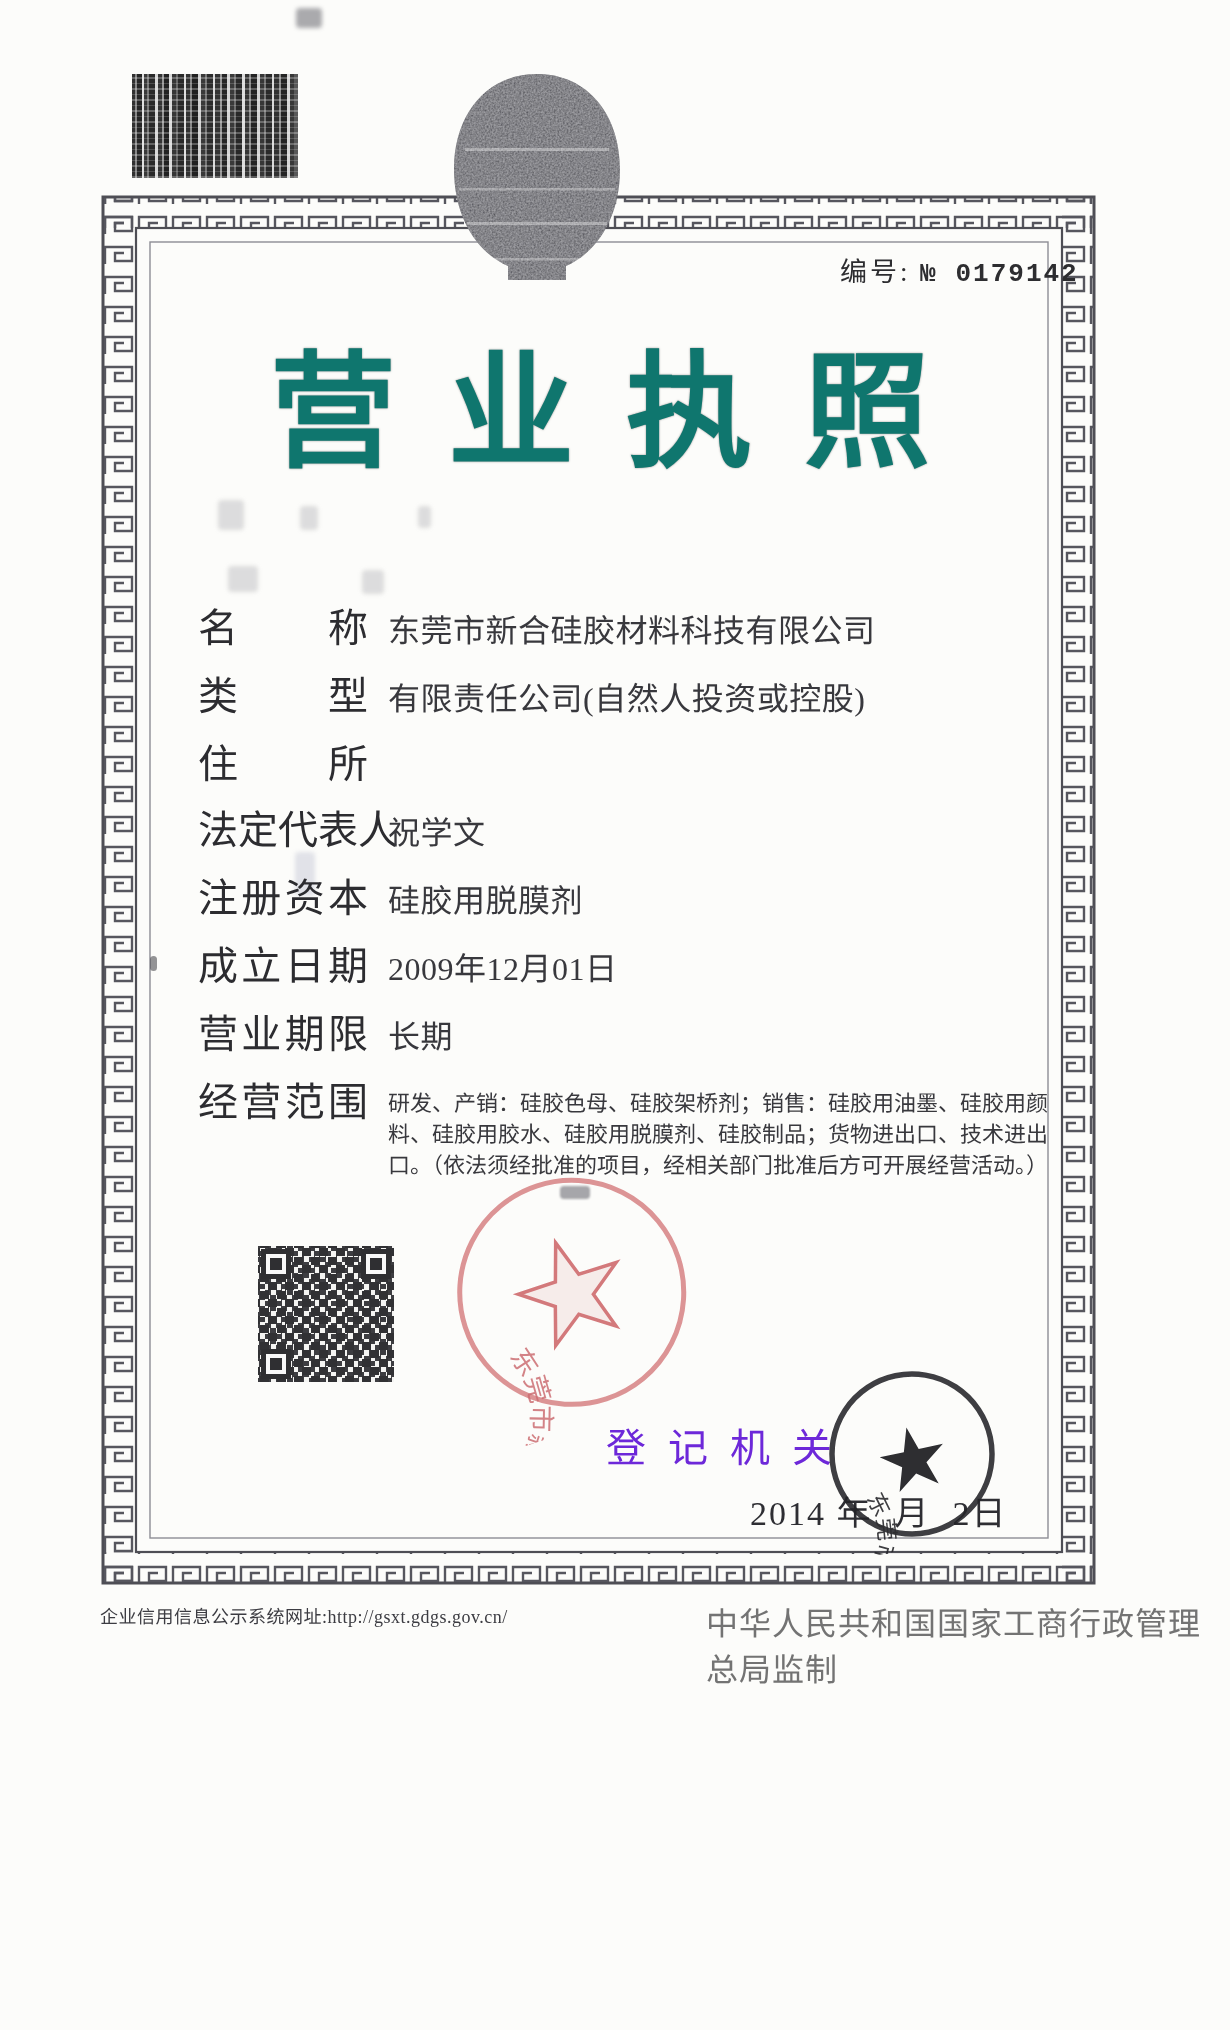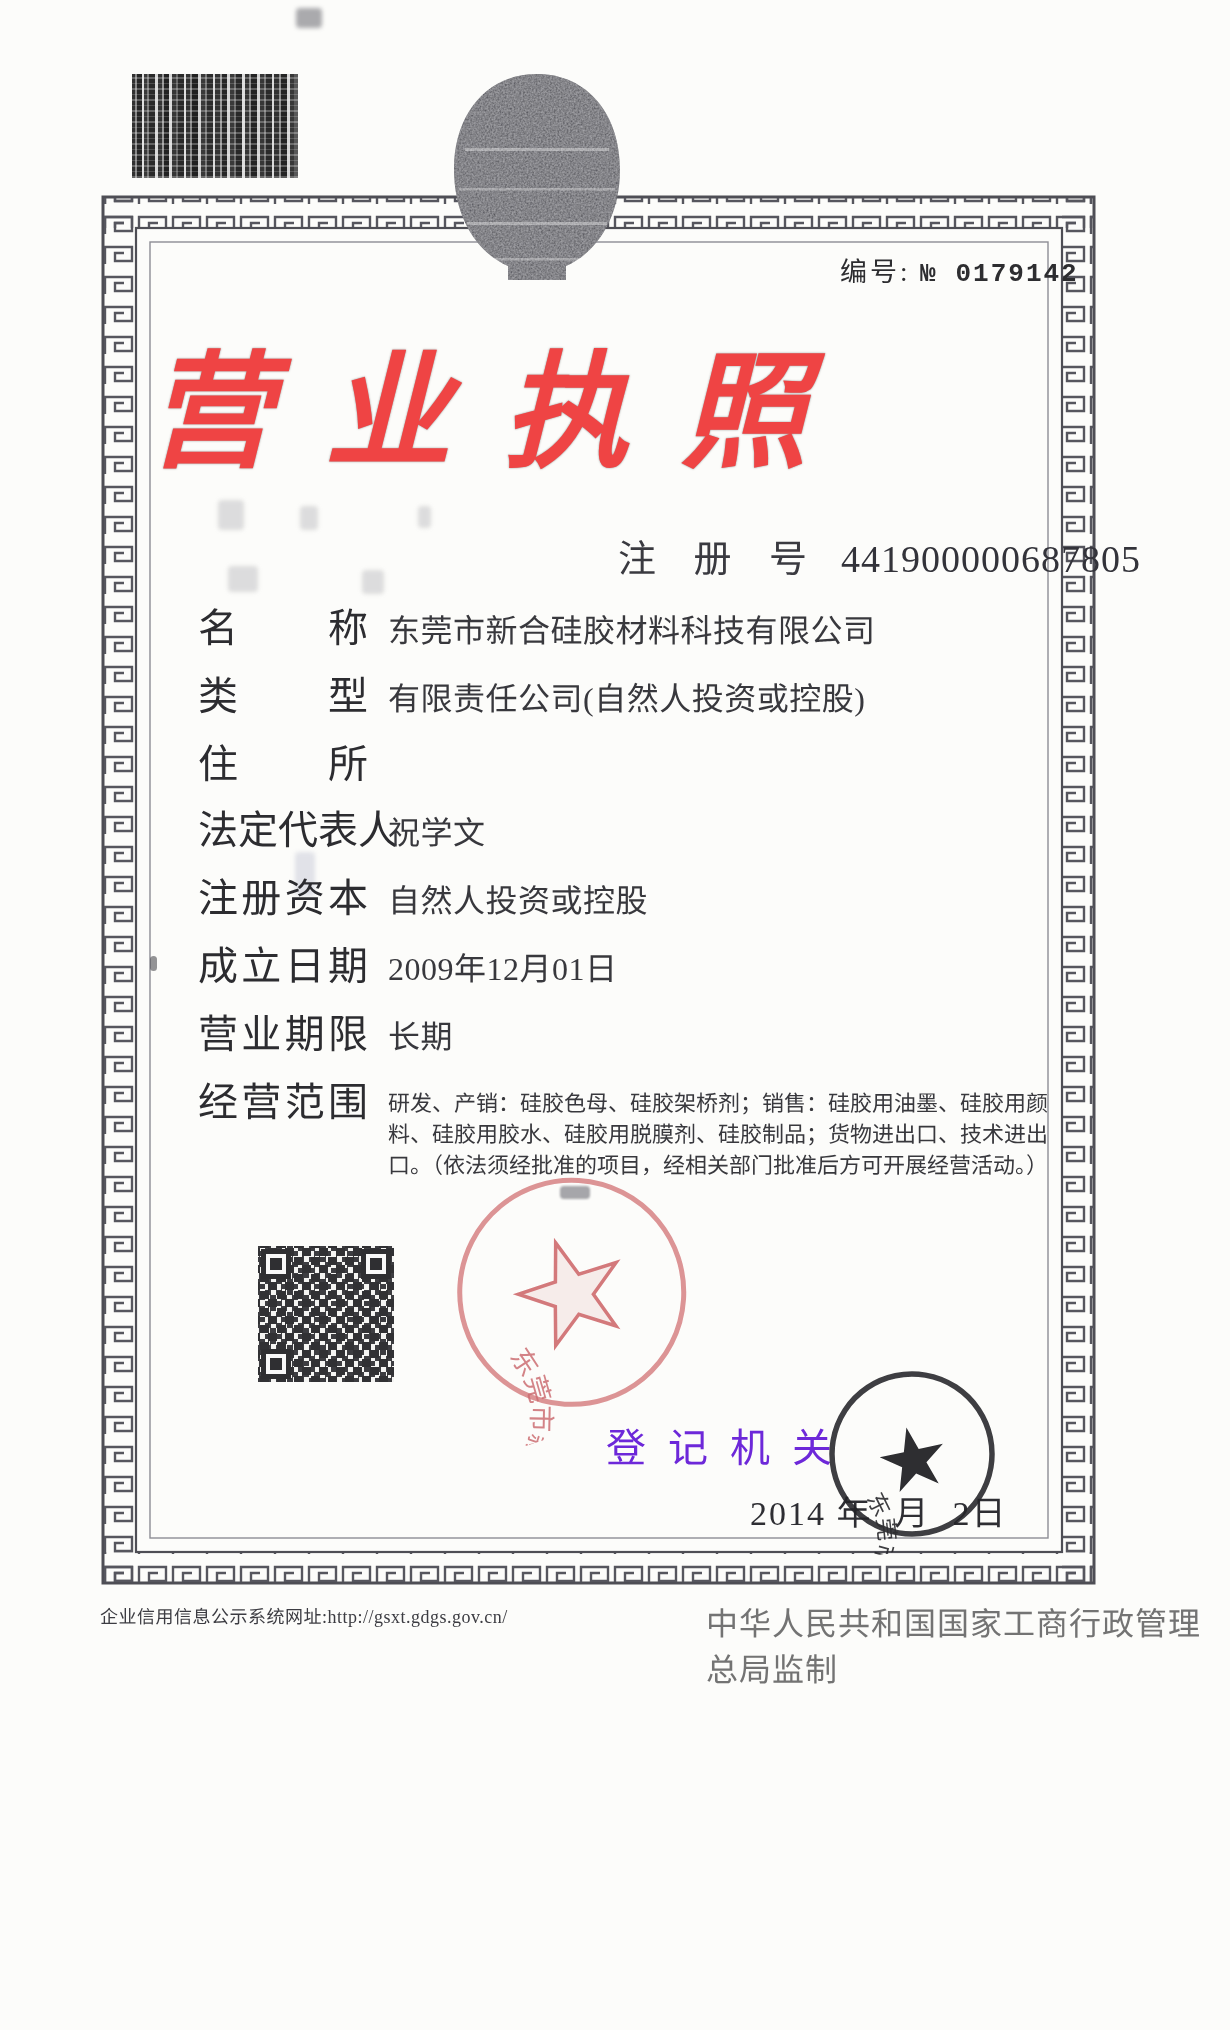--- a/index.html
+++ b/index.html
@@ -23,23 +23,23 @@
     background:repeating-linear-gradient(0deg,rgba(255,255,255,.28) 0 2px,rgba(255,255,255,0) 2px 6px,
       rgba(255,255,255,.18) 6px 7px,rgba(255,255,255,0) 7px 11px);}
   
   .emblem{position:absolute;left:447px;top:70px;width:180px;height:224px;z-index:3;}
   
   .frame{position:absolute;left:0;top:0;z-index:1;pointer-events:none;}
   
   .serial{position:absolute;left:840px;top:250px;z-index:4;font-size:27px;letter-spacing:3px;color:#2d2d30;}
   .serial .no{font-family:Liberation Mono, monospace;font-weight:bold;font-size:26px;letter-spacing:2px;}
   
-  .title{position:absolute;left:95px;top:338px;width:1010px;margin:0;text-align:left;z-index:4;
+  .title{position:absolute;left:95px;top:338px;width:1010px;margin:0;text-align:center;z-index:4;
     font-family:"Liberation Sans",sans-serif;font-weight:900;font-size:126px;line-height:150px;
-    letter-spacing:52px;text-indent:52px;color:#ef4444;text-shadow:0 0 2px rgba(40,40,40,.55);font-style:italic;}
+    letter-spacing:52px;text-indent:52px;color:#0f766e;text-shadow:0 0 2px rgba(40,40,40,.55);}
   
   .regline{position:absolute;left:618px;top:528px;z-index:4;}
   .reg-label{font-size:38px;letter-spacing:14px;color:#3a3a40;margin-right:16px;}
   .reg-no{font-size:38px;letter-spacing:1px;color:#33333a;}
   
   .fields{position:absolute;left:198px;top:606px;width:880px;z-index:4;}
   .row{display:flex;margin-bottom:20px;align-items:flex-start;}
   .flabel{width:170px;min-width:170px;margin-right:20px;font-size:40px;line-height:46px;color:#2c2c30;}
   .fvalue{font-size:32px;line-height:46px;padding-top:2px;color:#38383d;letter-spacing:.5px;}
   .fvalue.small{font-size:31px;}
@@ -129,24 +129,20 @@
     </svg>
   </div>
 
   <div class="serial">
     <span>编号:</span>
     <span class="no">№ 0179142</span>
   </div>
 
   <h1 class="title">营业执照</h1>
 
-  <div class="regline">
-    <span class="reg-label">注 册 号</span>
-    <span class="reg-no">441900000687805</span>
-  </div>
 
   <div class="fields">
     <div class="row">
       <span class="flabel" style="display: flex; justify-content: space-between;">
           <span>名</span>
           <span>称</span>
         </span>
       <span class="fvalue">东莞市新合硅胶材料科技有限公司</span>
     </div>
     <div class="row">
@@ -172,21 +168,21 @@
         </span>
       <span class="fvalue">祝学文</span>
     </div>
     <div class="row">
       <span class="flabel" style="display: flex; justify-content: space-between;">
           <span>注</span>
           <span>册</span>
           <span>资</span>
           <span>本</span>
         </span>
-      <span class="fvalue">自然人投资或控股</span>
+      <span class="fvalue">硅胶用脱膜剂</span>
     </div>
     <div class="row">
       <span class="flabel" style="display: flex; justify-content: space-between;">
           <span>成</span>
           <span>立</span>
           <span>日</span>
           <span>期</span>
         </span>
       <span class="fvalue">2009年12月01日</span>
     </div>

